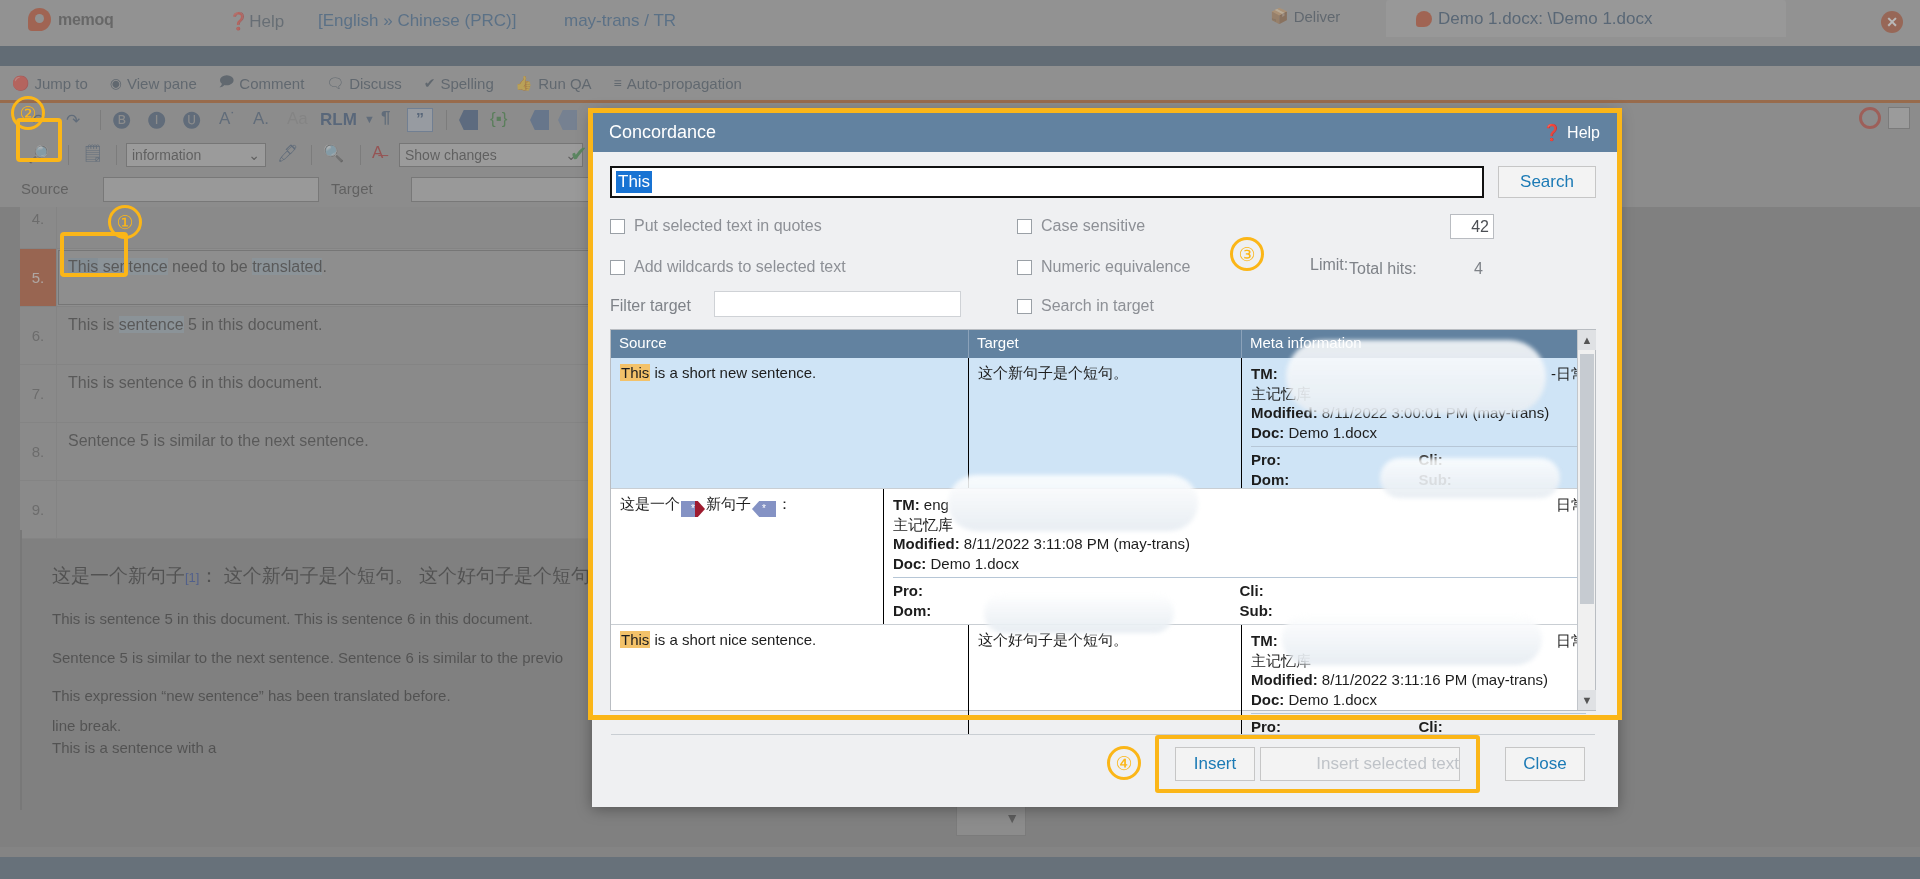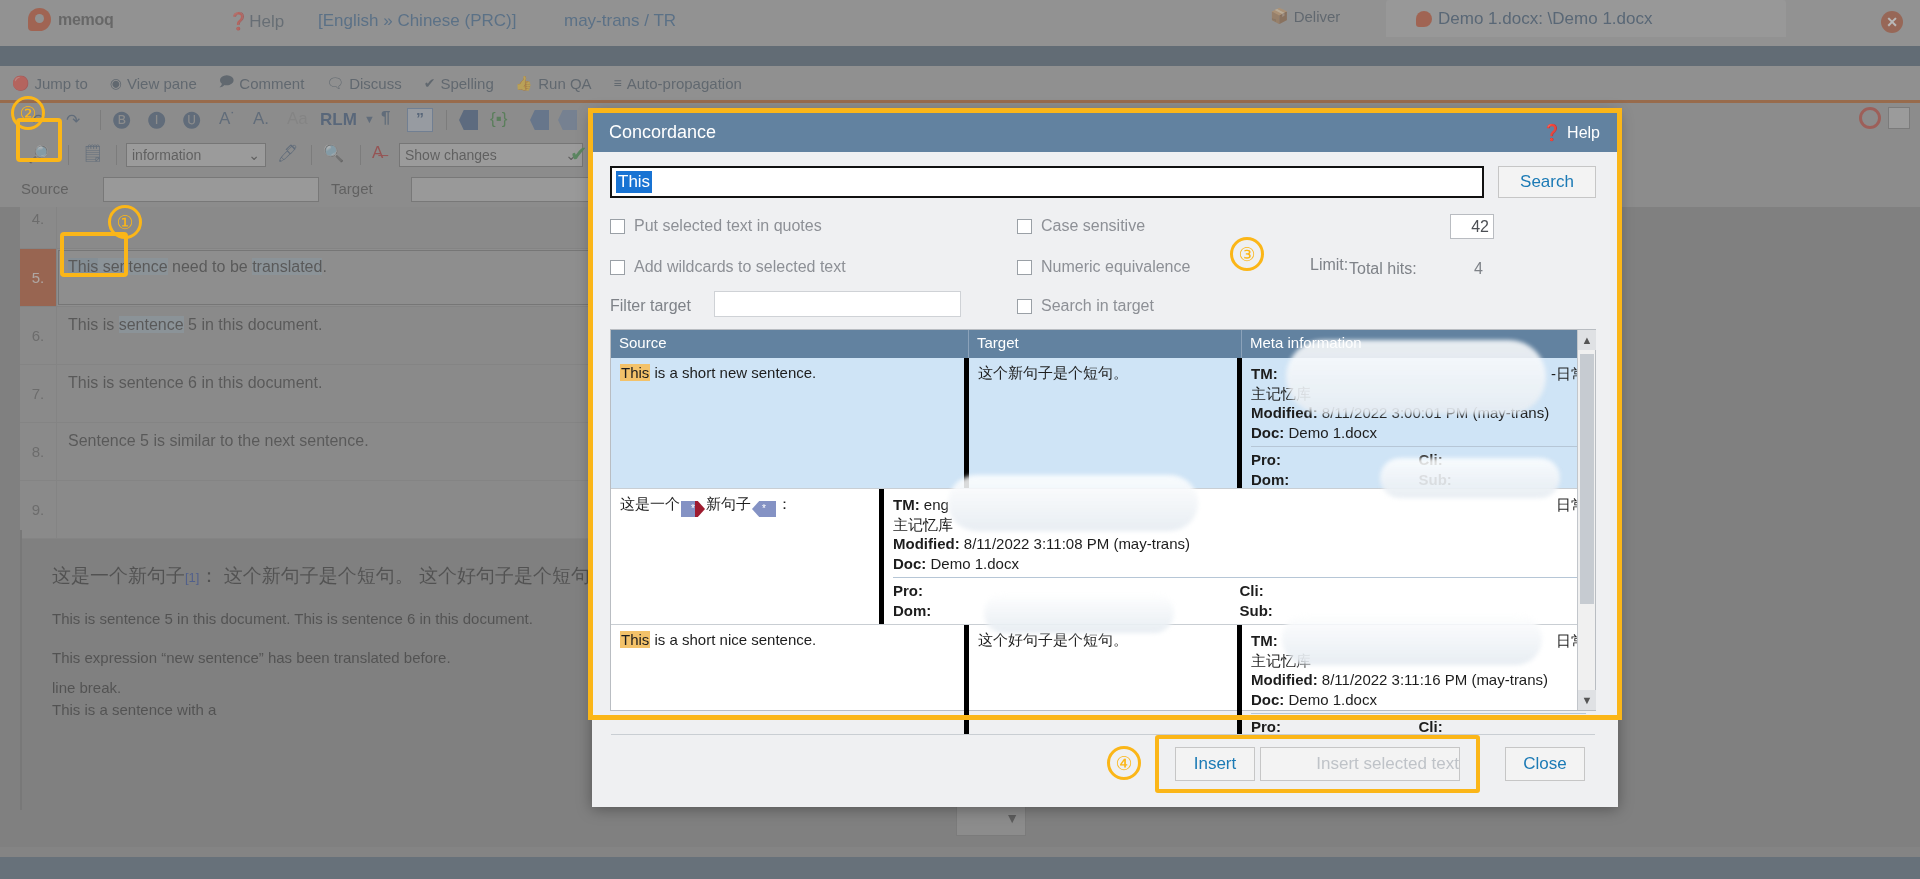--- a/index.html
+++ b/index.html
@@ -173,21 +173,21 @@
 
   
   .results { position: relative; margin-top: 2px; width: 986px; height: 382px; border: 1px solid #b9bdc2; background: #fff; }
   .res-head { display: flex; height: 28px; background: #6282a0; color: #fff; font-size: 15px; }
   .res-head > div { padding: 4px 8px; border-right: 1px solid #8ba2ba; }
   .c-src { width: 358px; flex: none; }
   .c-tgt { width: 273px; flex: none; }
   .c-meta { flex: 1; }
   .res-row { display: flex; font-size: 15px; color: #1d1d1d; border-bottom: 1px solid #c9ced3; }
   .res-row.sel { background: #cfe4f6; }
-  .res-row > div { padding: 6px 9px; border-right: 5px solid #000000; }
+  .res-row > div { padding: 6px 9px; border-right: 1px solid #000000; }
   .res-row .c-meta { border-right: none; position: relative; line-height: 1.30; }
   .res-row .c-meta b { font-weight: bold; }
   .kw { background: #f3c26a; padding: 0 1px; }
   .tagl, .tagr {
     display: inline-block; width: 24px; height: 16px; vertical-align: -3px;
     font-size: 10px; color: #fff; text-align: center; line-height: 16px; margin: 0 1px;
   }
   .tagl { background: #8492c4; clip-path: polygon(0 0, 70% 0, 100% 50%, 70% 100%, 0 100%); }
   .tagl.red { background: linear-gradient(90deg,#8492c4 58%,#9e1b2f 58%); }
   .tagr { background: #8492c4; clip-path: polygon(30% 0, 100% 0, 100% 100%, 30% 100%, 0 50%); }
@@ -356,20 +356,21 @@
       </div>
       <div class="seg" style="height:58px;">
         <div class="num">9.</div>
         <div class="tgt"></div>
       </div>
     </div>
 
     <div class="preview">
       <div class="cn"><span>这是一个新句子</span><span class="ref">[1]</span><span>：  这个新句子是个短句。  这个好句子是个短句。  这</span></div>
       <div>This is sentence 5 in this document. This is sentence 6 in this document.</div>
+      <div>Sentence 5 is similar to the next sentence. Sentence 6 is similar to the previo</div>
       <div>This expression “new sentence” has been translated before.</div>
       <div class="brk">line break.</div>
       <div class="brk">This is a sentence with a</div>
     </div>
 
     <div class="scroll-stub">
         <span class="arw">▼</span>
       </div>
     <div class="statusbar2"></div>
     <div class="statusbar"></div>

